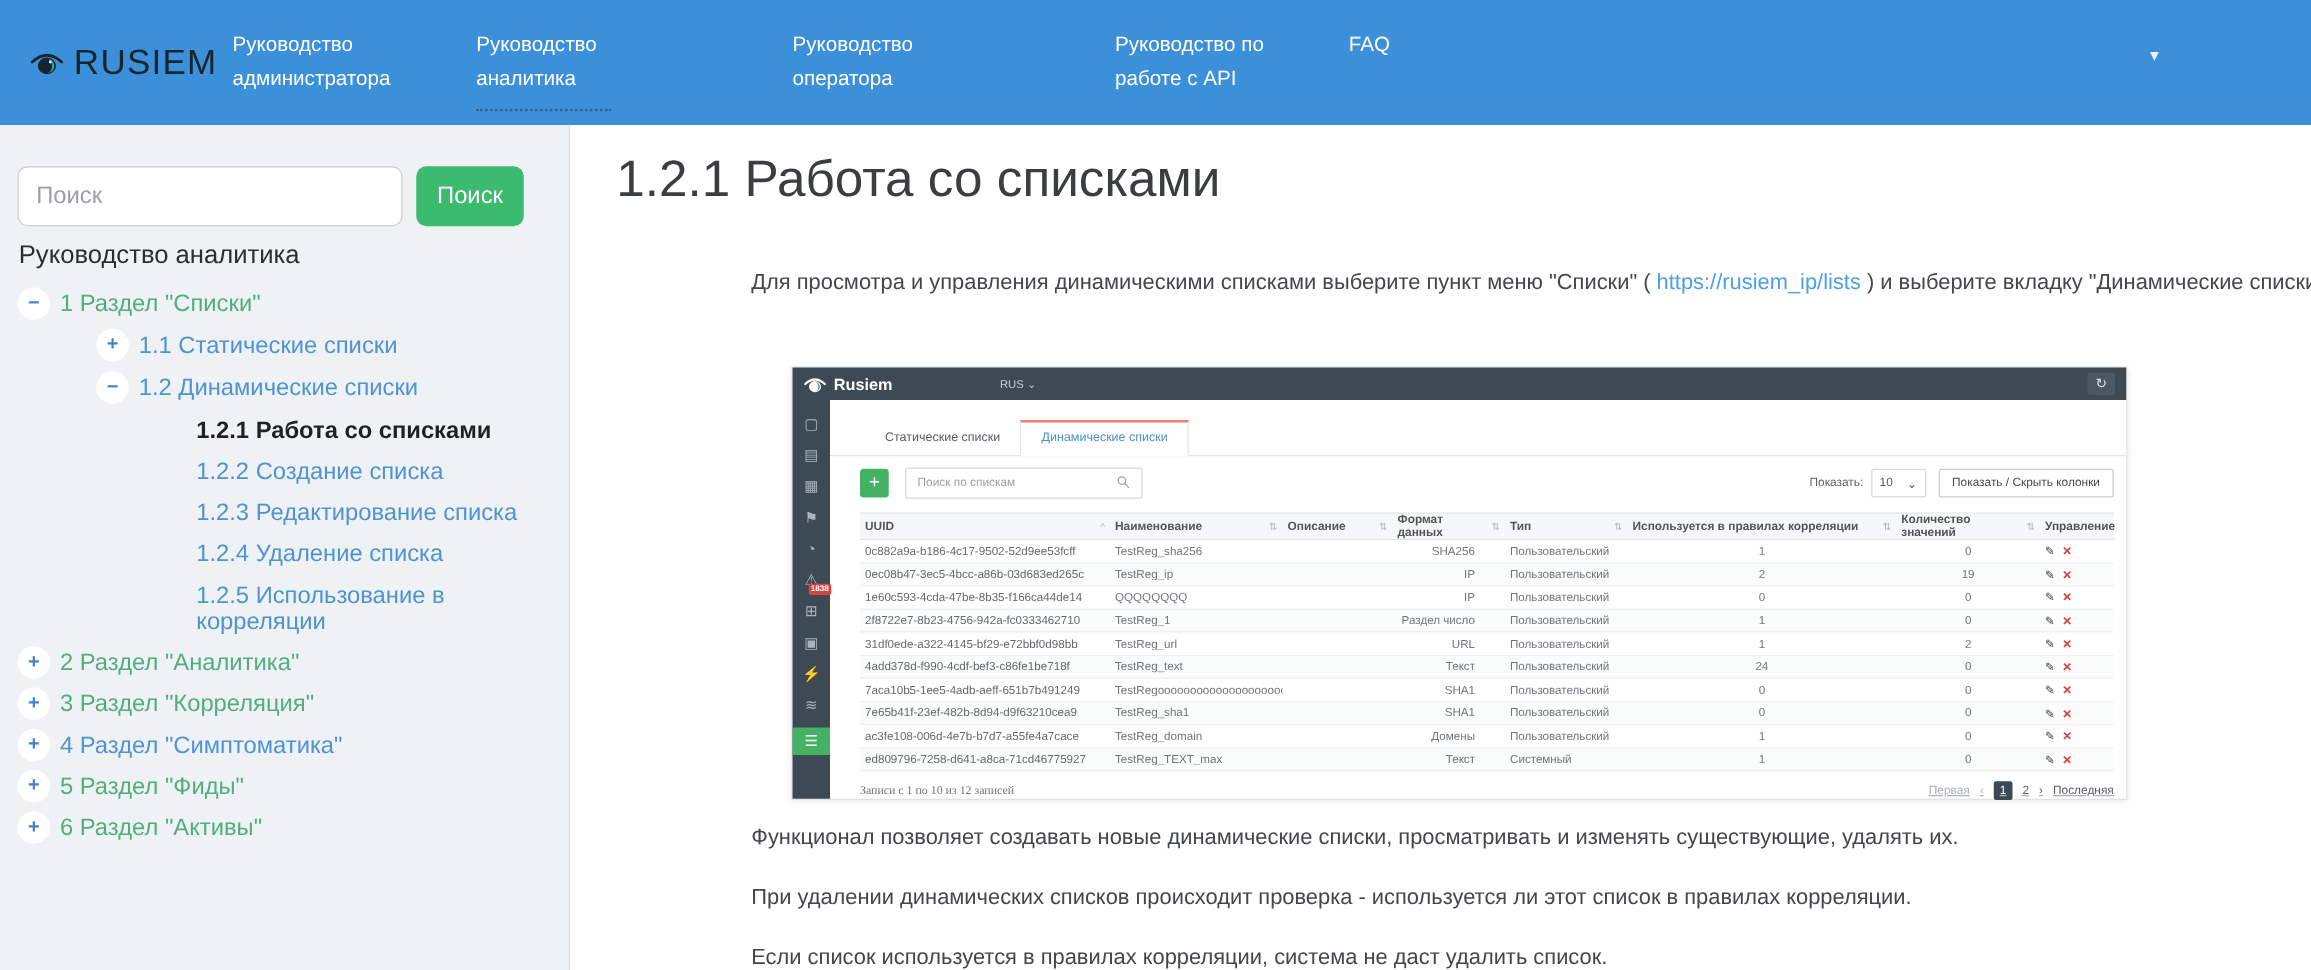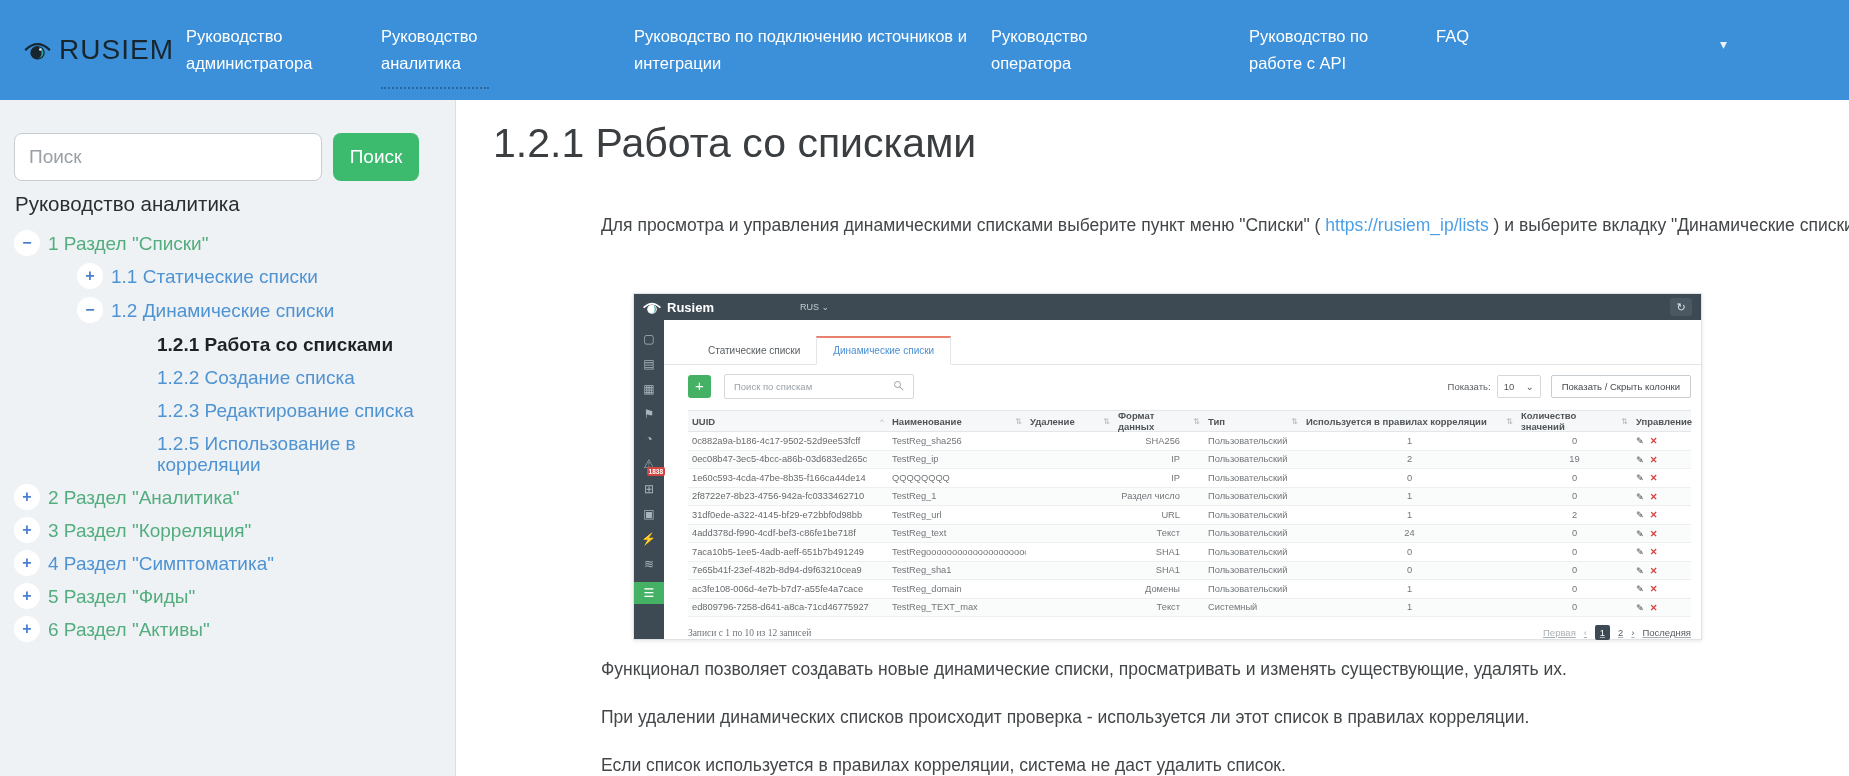--- a/index.html
+++ b/index.html
@@ -113,21 +113,20 @@
       <path d="M4 24 Q30 0 56 24" stroke="#17262e" stroke-width="5" fill="none" stroke-linecap="round"></path>
       <ellipse cx="30" cy="31" rx="16" ry="15" fill="#17262e"></ellipse>
       <path d="M30 18 a13 13 0 0 1 0 26 a9 13 0 0 0 0 -26" fill="#2fa8a2"></path>
       <circle cx="36" cy="24" r="2.6" fill="#e8f3f5"></circle>
     </svg>
     <span class="brand-text">RUSIEM</span>
   </div>
   <div class="nav-items">
     <div class="nav-item w0">Руководство администратора</div>
     <div class="nav-item w1 active">Руководство аналитика</div>
-    <div class="nav-item w2">Руководство по подключению источников и интеграции</div>
     <div class="nav-item w3">Руководство оператора</div>
     <div class="nav-item w4">Руководство по работе с API</div>
     <div class="nav-item w5">FAQ</div>
   </div>
   <span class="nav-caret">▾</span>
 </div>
 
 <div class="sidebar">
   <div class="search-row">
     <input class="search-input" placeholder="Поиск" style="">
@@ -148,20 +147,23 @@
         <span class="lb">1.2 Динамические списки</span>
       </div>
     <div class="ti l3 cur">
         <span class="lb">1.2.1 Работа со списками</span>
       </div>
     <div class="ti l3 blue">
         <span class="lb">1.2.2 Создание списка</span>
       </div>
     <div class="ti l3 blue">
         <span class="lb">1.2.3 Редактирование списка</span>
+      </div>
+    <div class="ti l3 blue">
+        <span class="lb">1.2.4 Удаление списка</span>
       </div>
     <div class="ti l3 blue">
         <span class="lb">1.2.5 Использование в корреляции</span>
       </div>
     <div class="ti l1 green">
         <span class="tg">+</span>
         <span class="lb">2 Раздел "Аналитика"</span>
       </div>
     <div class="ti l1 green">
         <span class="tg">+</span>
@@ -236,21 +238,21 @@
           <div class="thead">
             <span class="th c-uuid">
                 <span>UUID</span>
                 <span class="sort">^</span>
               </span>
             <span class="th c-name">
                 <span>Наименование</span>
                 <span class="sort">⇅</span>
               </span>
             <span class="th c-desc">
-                <span>Удаление</span>
+                <span>Описание</span>
                 <span class="sort">⇅</span>
               </span>
             <span class="th c-format">
                 <span>Формат данных</span>
                 <span class="sort">⇅</span>
               </span>
             <span class="th c-type">
                 <span>Тип</span>
                 <span class="sort">⇅</span>
               </span>

